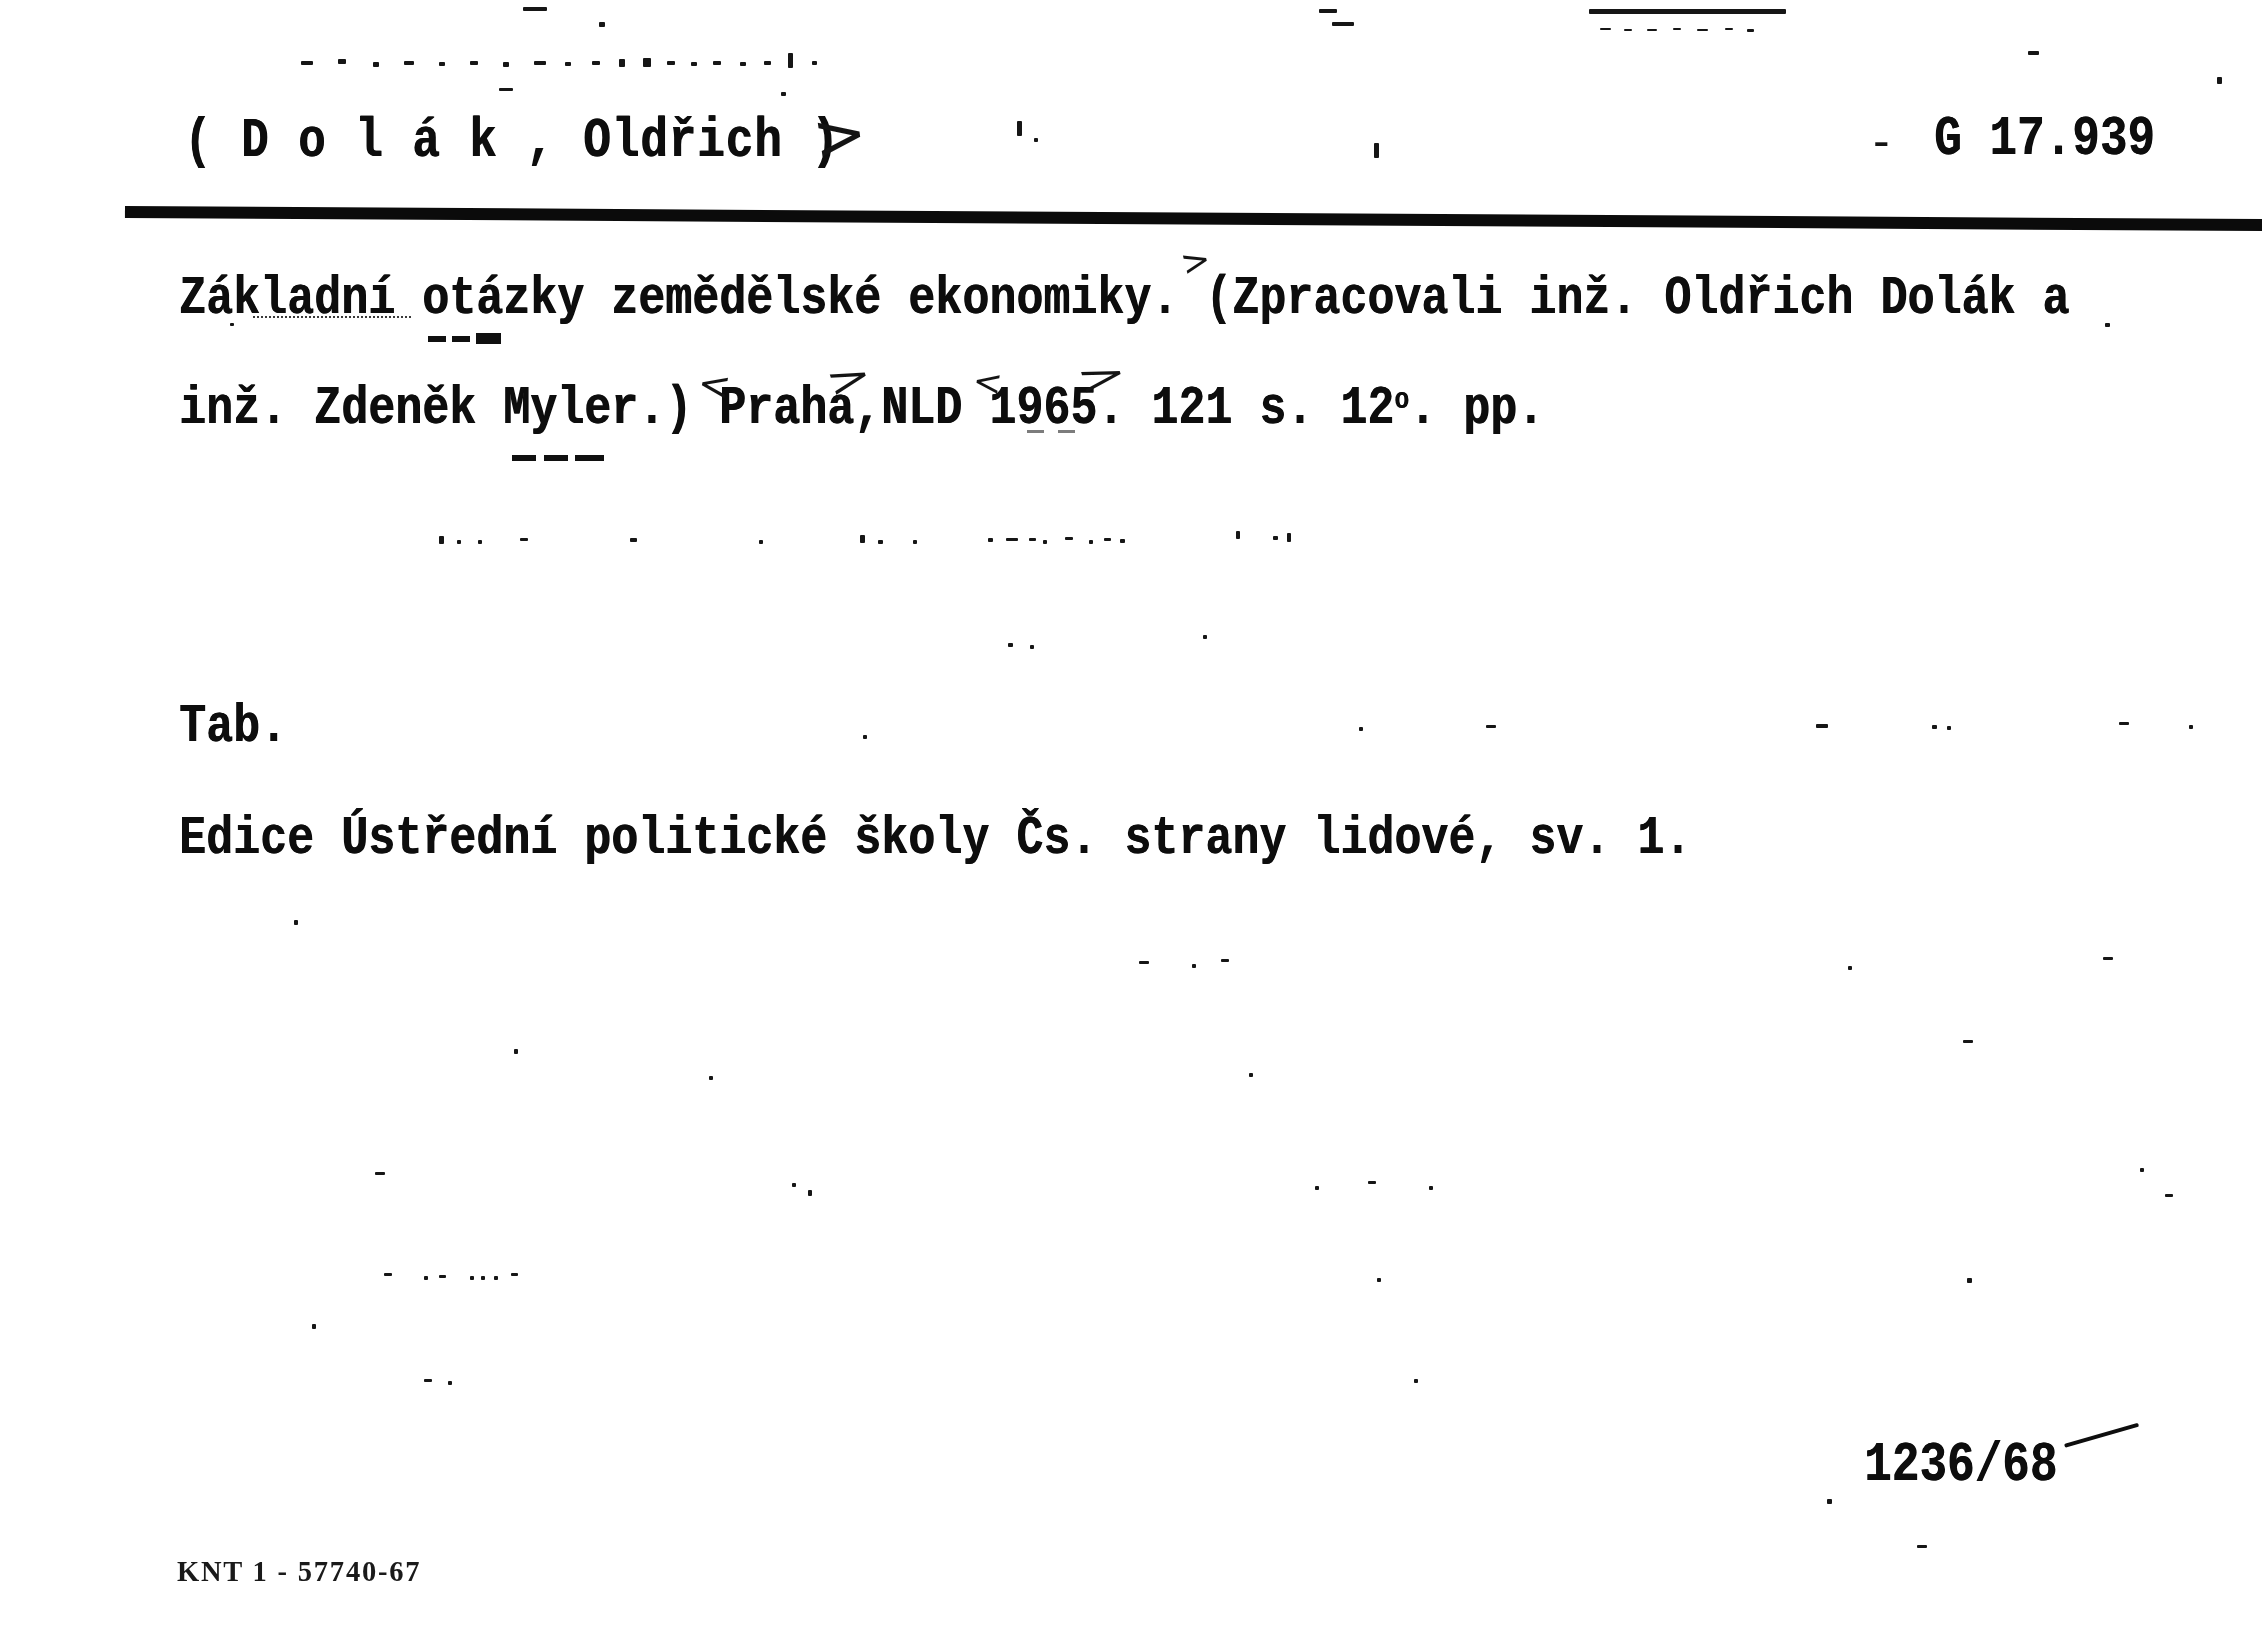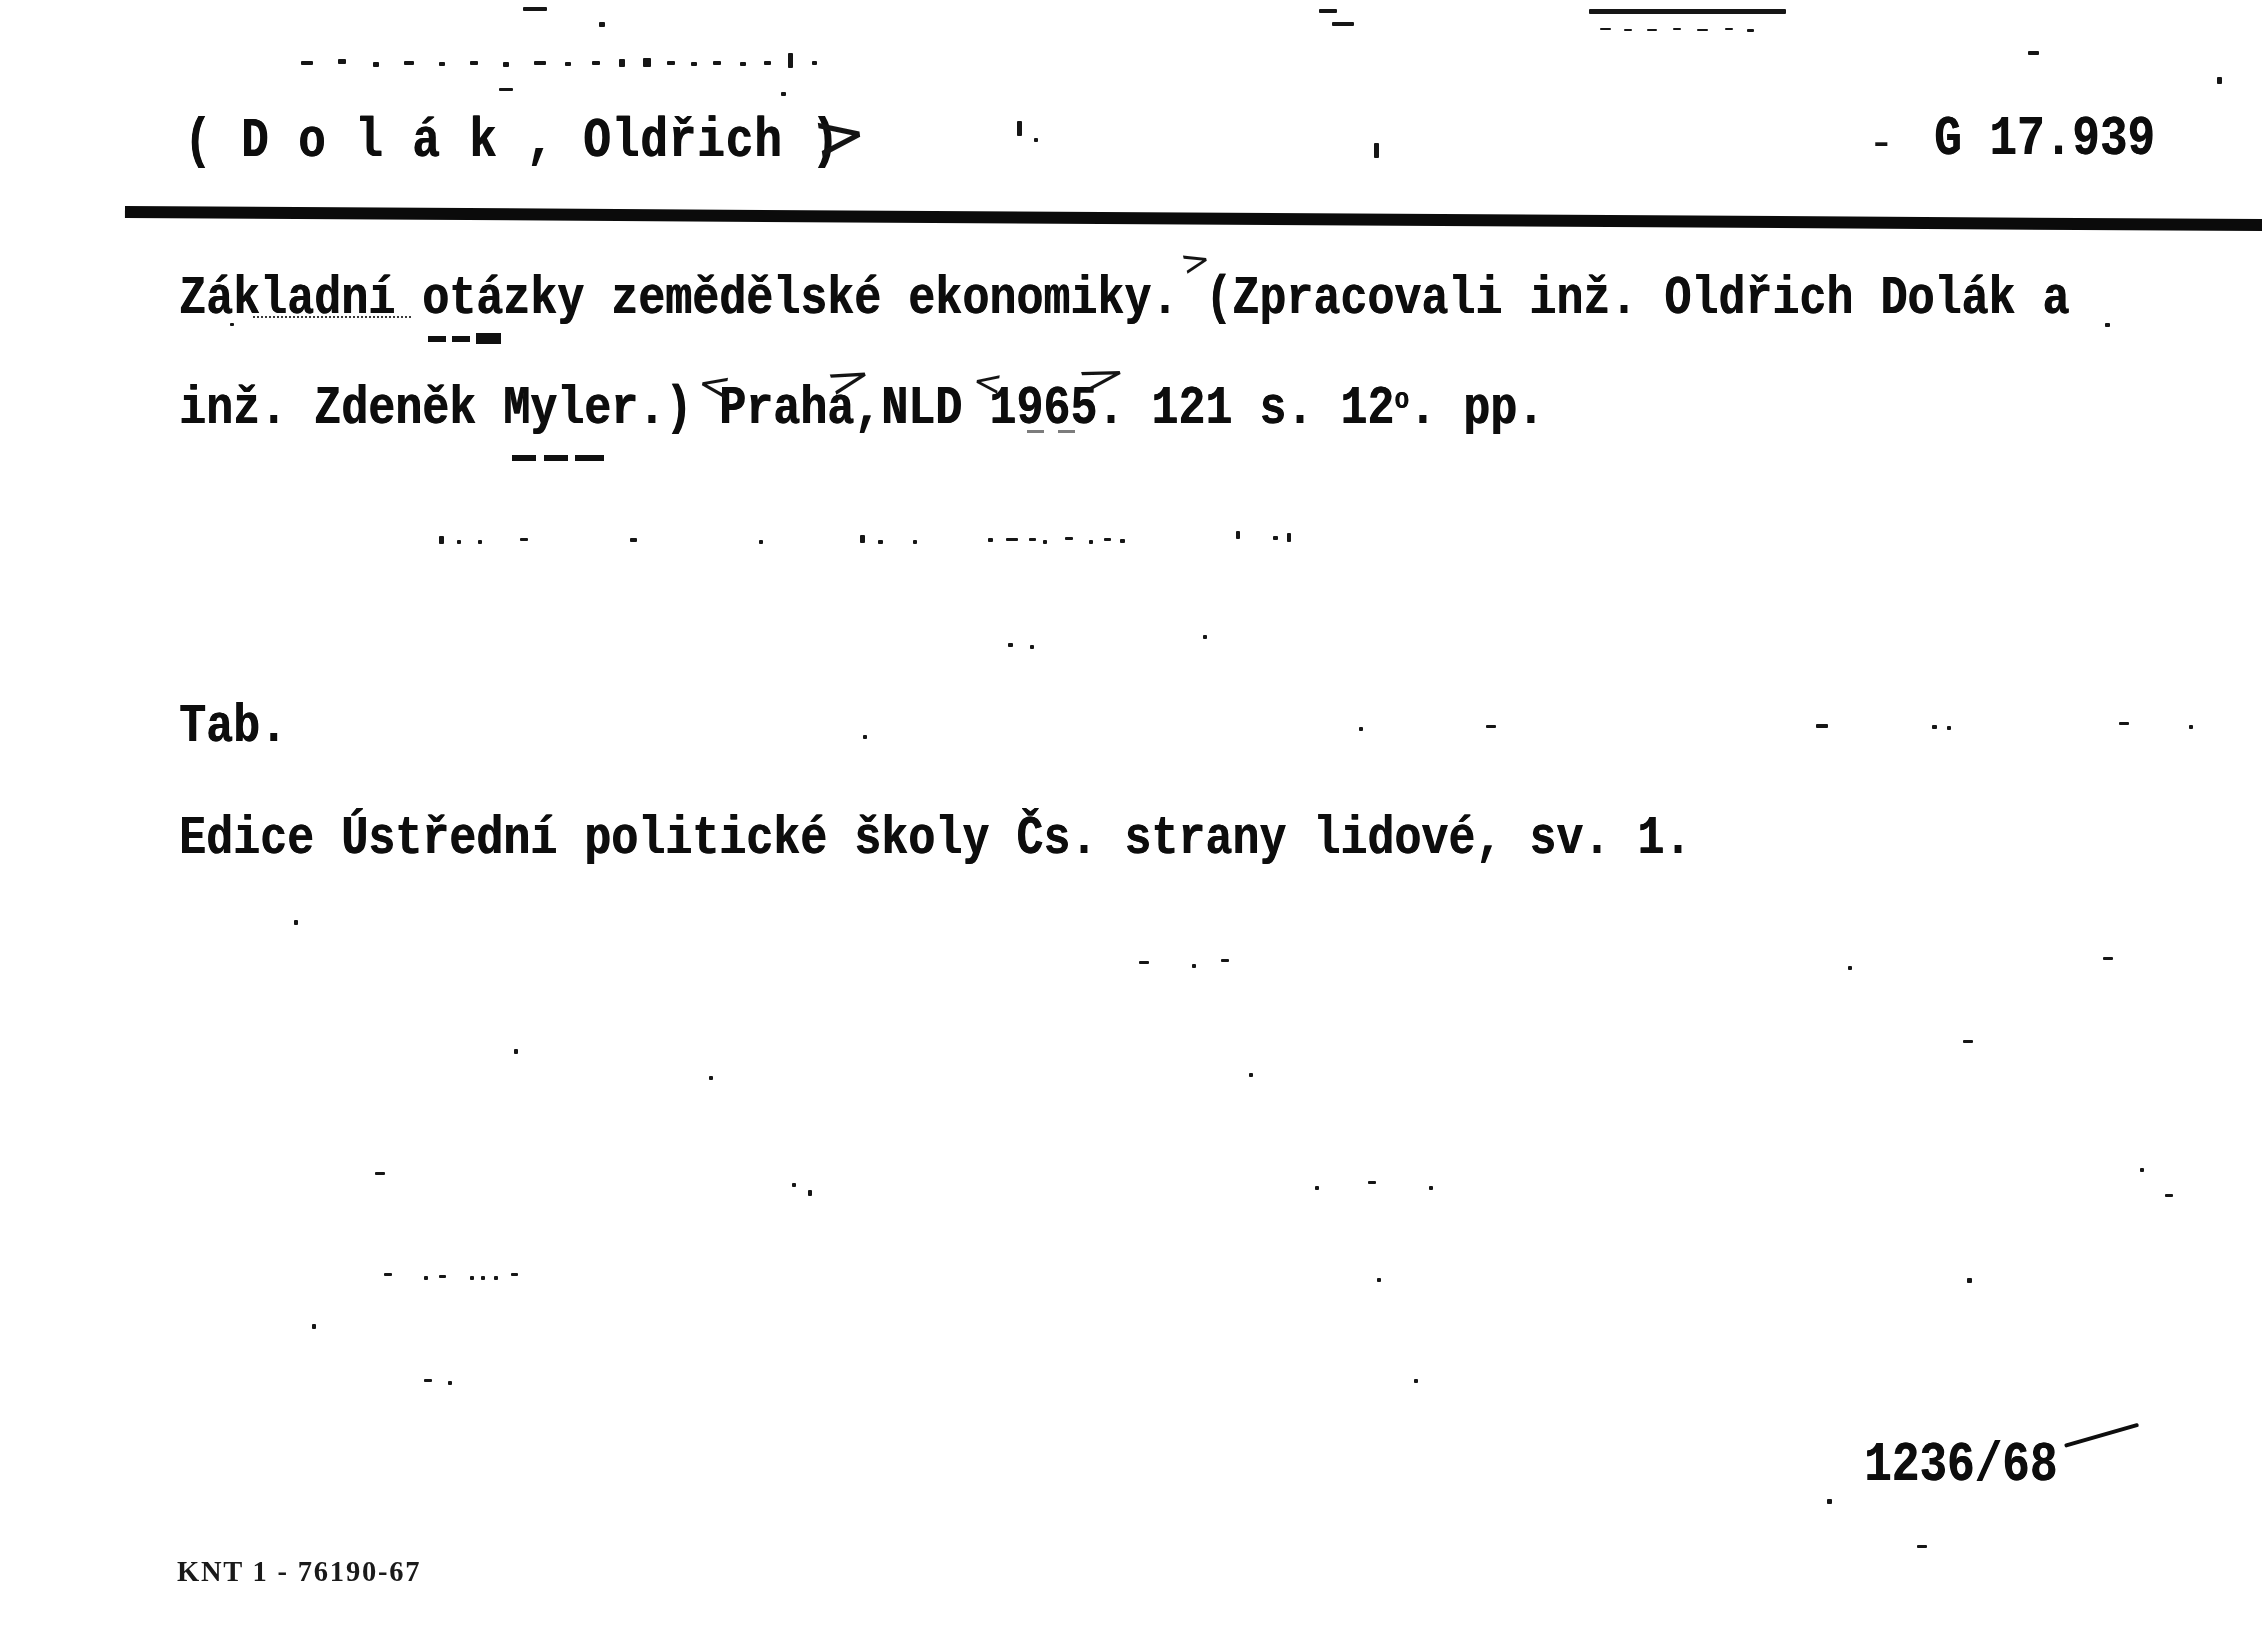--- a/index.html
+++ b/index.html
@@ -70,21 +70,21 @@
   <div class="ud" style="left:544px;top:455px;width:24px;height:6.4px;"></div>
   <div class="ud" style="left:575px;top:455px;width:28.5px;height:6.4px;"></div>
   <div class="ud light" style="left:1027px;top:430px;width:16.5px;height:2.8px;"></div>
   <div class="ud light" style="left:1058px;top:430px;width:16.5px;height:2.8px;"></div>
 
   <div class="typed tab">Tab.</div>
   <div class="typed edice">Edice Ústřední politické školy Čs. strany lidové, sv. 1.</div>
 
   <div class="typed accession">1236/68</div>
   <div class="stroke"></div>
-  <div class="print-code">KNT 1 - 76190-67</div>
+  <div class="print-code">KNT 1 - 57740-67</div>
 
   <div id="noise">
       <div class="sp" style="left: 523px; top: 7.3px; width: 24px; height: 3.7px;"></div>
       <div class="sp" style="left: 599px; top: 22px; width: 5.5px; height: 4.6px;"></div>
       <div class="sp" style="left: 1319px; top: 9.2px; width: 18.4px; height: 3.7px;"></div>
       <div class="sp" style="left: 1332px; top: 22px; width: 22px; height: 3.7px;"></div>
       <div class="sp" style="left: 1589px; top: 9.2px; width: 197px; height: 4.6px;"></div>
       <div class="sp" style="left: 1600px; top: 27.5px; width: 11px; height: 2.8px;"></div>
       <div class="sp" style="left: 1624px; top: 28.5px; width: 8.3px; height: 2.8px;"></div>
       <div class="sp" style="left: 1647px; top: 28.5px; width: 10px; height: 2.8px;"></div>

